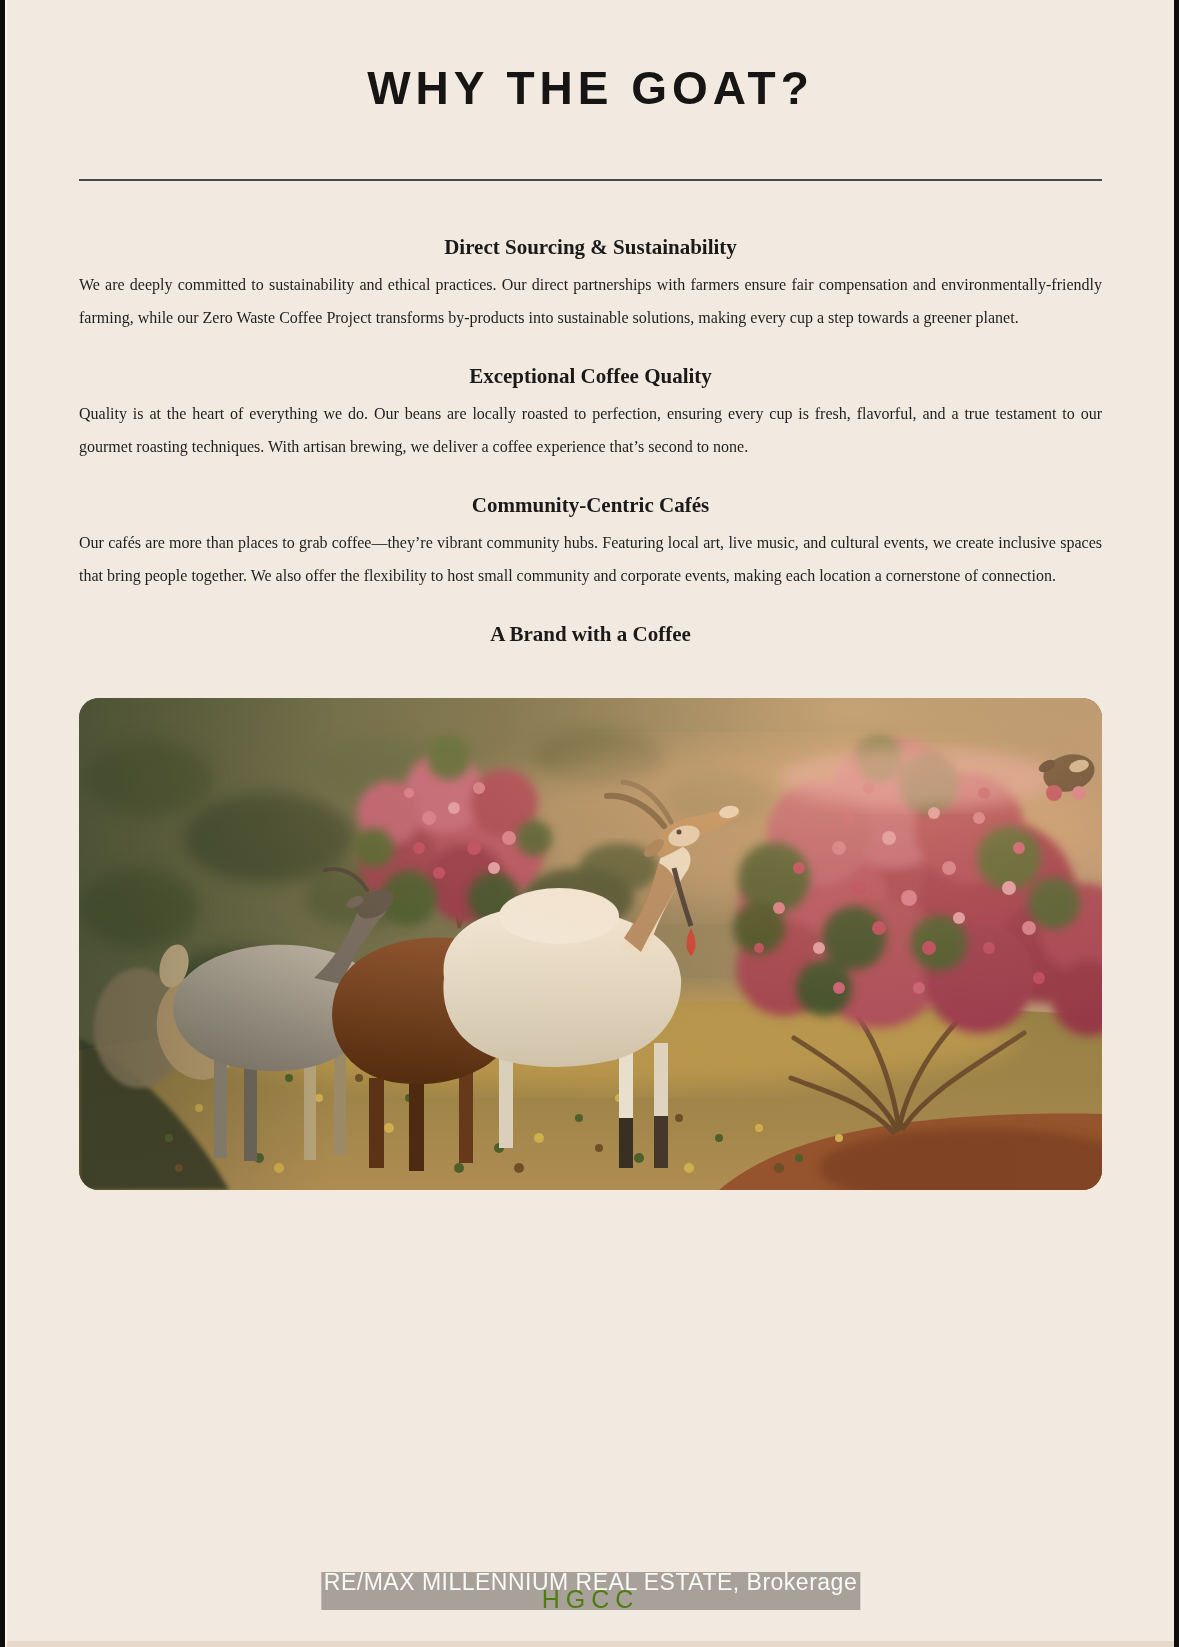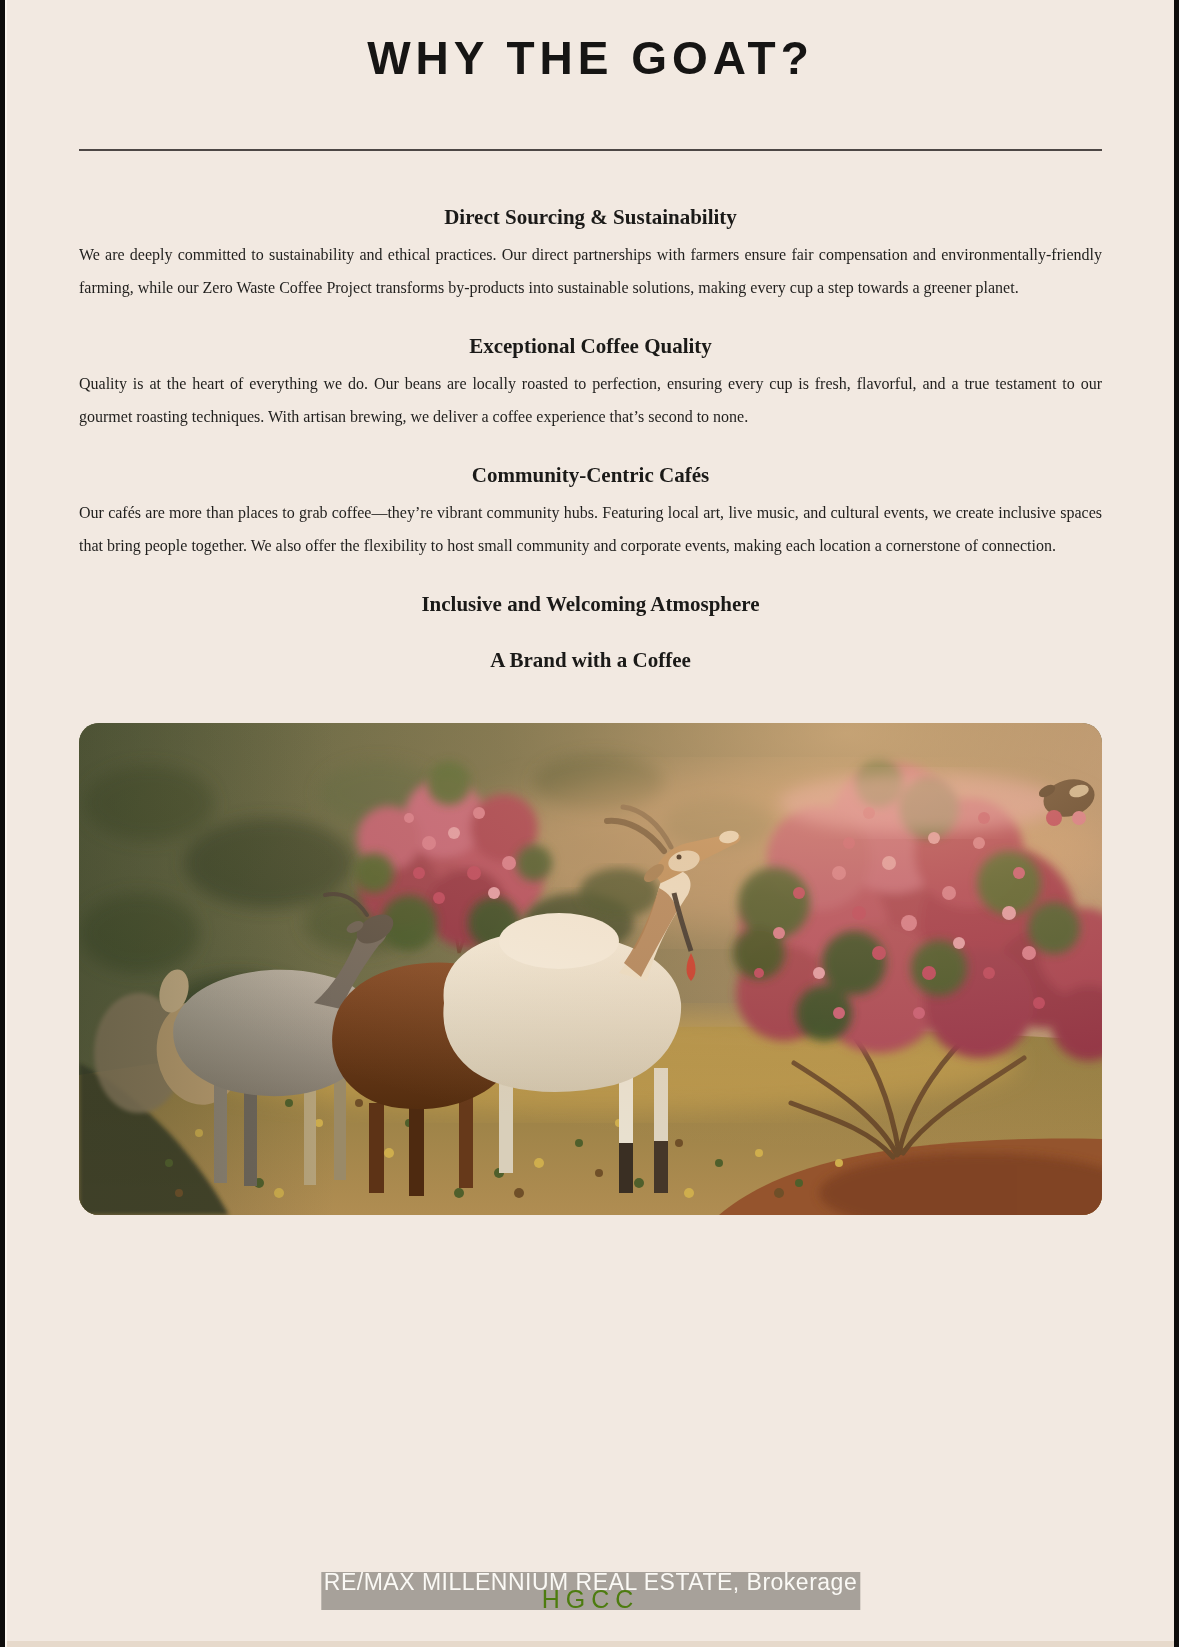--- a/index.html
+++ b/index.html
@@ -9,21 +9,21 @@
     font-family:"Liberation Sans","DejaVu Sans",sans-serif;
     overflow:hidden;
   }
   .page{
     position:absolute;left:5px;top:0;width:1167px;height:1647px;
     background:#f2e9e1;
     border-left:2px solid #fbf5ee;
   }
   .content{width:1023px;margin:0 auto;}
   .title{
-    margin:0;padding-top:32px;
+    margin:0;padding-top:62px;
     font-size:46px;line-height:1.15;font-weight:700;letter-spacing:5px;
     text-align:center;color:#161514;
   }
   .rule{
     height:0;border:none;border-top:2px solid #4d4745;
     margin:64px 0 0 0;width:100%;
   }
   .sections{margin-top:54px;}
   .section{margin-bottom:30px;font-family:Liberation Serif, serif;}
   .section h2{
@@ -71,21 +71,20 @@
       </div>
       <div class="section">
         <h2>Exceptional Coffee Quality</h2>
         <p>Quality is at the heart of everything we do. Our beans are locally roasted to perfection, ensuring every cup is fresh, flavorful, and a true testament to our gourmet roasting techniques. With artisan brewing, we deliver a coffee experience that’s second to none.</p>
       </div>
       <div class="section">
         <h2>Community-Centric Cafés</h2>
         <p>Our cafés are more than places to grab coffee—they’re vibrant community hubs. Featuring local art, live music, and cultural events, we create inclusive spaces that bring people together. We also offer the flexibility to host small community and corporate events, making each location a cornerstone of connection.</p>
       </div>
       <div class="section">
-        <h2>Inclusive and Welcoming Atmosphere</h2>
       </div>
       <div class="section">
         <h2>A Brand with a Coffee</h2>
       </div>
     </div>
 
     <div class="photo">
       <svg viewBox="0 0 1023 492" preserveAspectRatio="none">
         <defs>
           <linearGradient id="pBase" x1="0" y1="0" x2="1" y2="0.3">

